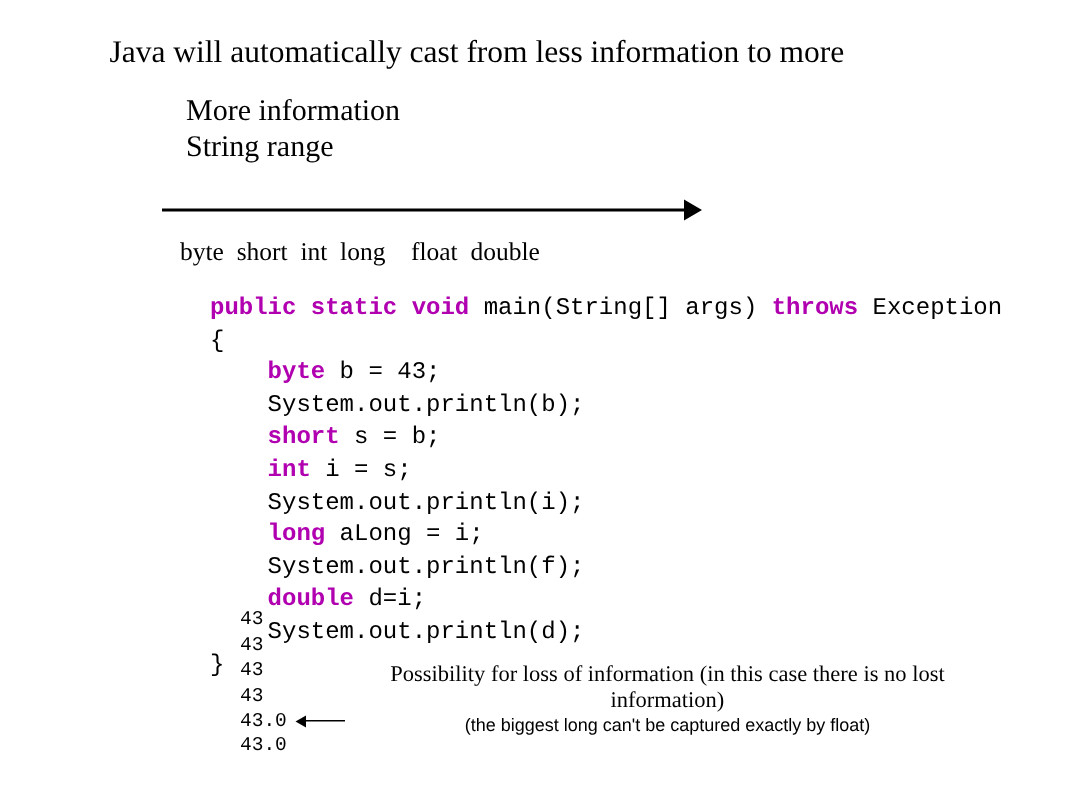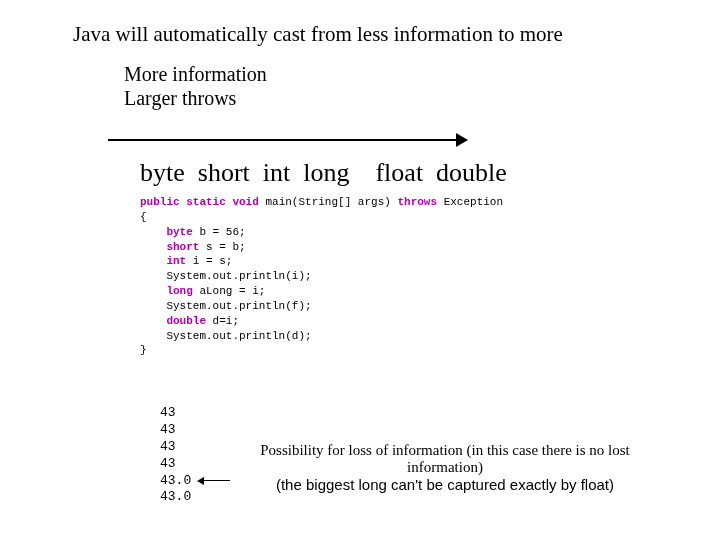--- a/index.html
+++ b/index.html
@@ -52,30 +52,29 @@
     width: 0;
     height: 0;
     border-top: 7px solid transparent;
     border-bottom: 7px solid transparent;
     border-left: 12px solid #000;
   }
   .types-row {
     position: absolute;
     left: 120px;
     top: 158px;
-    font-size: 26px;
-    margin-left: 20px;
+    font-size: 17px;
   }
   .types-row span { display: inline-block; }
   .code-block {
     position: absolute;
     left: 140px;
     top: 195px;
     font-family: "Courier New", monospace;
-    font-size: 11px;
+    font-size: 16px;
     line-height: 1.35;
     color: #000;
   }
   .code-block .kw { color: #b000b0; font-weight: bold; }
   .output-block {
     position: absolute;
     left: 160px;
     top: 405px;
     font-family: "Courier New", monospace;
     font-size: 13px;
@@ -83,21 +82,21 @@
   }
   .note-block {
     position: absolute;
     left: 230px;
     top: 442px;
     width: 430px;
     font-size: 15px;
     text-align: center;
   }
   .note-line1 { font-family: "Times New Roman", serif; }
-  .note-line2 { font-family: Arial, Helvetica, sans-serif; font-size: 15px; }
+  .note-line2 { font-family: Arial, Helvetica, sans-serif; font-size: 12px; }
   .small-arrow {
     position: absolute;
     left: 197px;
     top: 476px;
     width: 33px;
     height: 10px;
   }
   .small-arrow-line {
     position: absolute;
     left: 6px;
@@ -119,36 +118,37 @@
 </style>
 </head>
 <body>
 
 <div class="page">
 
   <div class="title">Java will automatically cast from less information to more</div>
 
   <div class="subtitle">
     <div>More information</div>
-    <div>Larger throws</div>
+    <div>String range</div>
   </div>
 
   <div class="arrow-wrap">
     <div class="arrow-line"></div>
     <div class="arrow-head"></div>
   </div>
 
   <div class="types-row">
     <span>byte</span>&nbsp;&nbsp;<span>short</span>&nbsp;&nbsp;<span>int</span>&nbsp;&nbsp;<span>long</span>&nbsp;&nbsp;&nbsp;&nbsp;<span>float</span>&nbsp;&nbsp;<span>double</span>
   </div>
 
   <div class="code-block">
     <div><span class="kw">public static void</span><span> main(String[] args) </span><span class="kw">throws</span><span> Exception</span></div>
     <div>{</div>
-    <div>&nbsp;&nbsp;&nbsp;&nbsp;<span class="kw">byte</span><span> b = 56;</span></div>
+    <div>&nbsp;&nbsp;&nbsp;&nbsp;<span class="kw">byte</span><span> b = 43;</span></div>
+    <div>&nbsp;&nbsp;&nbsp;&nbsp;<span>System.out.println(b);</span></div>
     <div>&nbsp;&nbsp;&nbsp;&nbsp;<span class="kw">short</span><span> s = b;</span></div>
     <div>&nbsp;&nbsp;&nbsp;&nbsp;<span class="kw">int</span><span> i = s;</span></div>
     <div>&nbsp;&nbsp;&nbsp;&nbsp;<span>System.out.println(i);</span></div>
     <div>&nbsp;&nbsp;&nbsp;&nbsp;<span class="kw">long</span><span> aLong = i;</span></div>
     <div>&nbsp;&nbsp;&nbsp;&nbsp;<span>System.out.println(f);</span></div>
     <div>&nbsp;&nbsp;&nbsp;&nbsp;<span class="kw">double</span><span> d=i;</span></div>
     <div>&nbsp;&nbsp;&nbsp;&nbsp;<span>System.out.println(d);</span></div>
     <div>}</div>
   </div>
 

